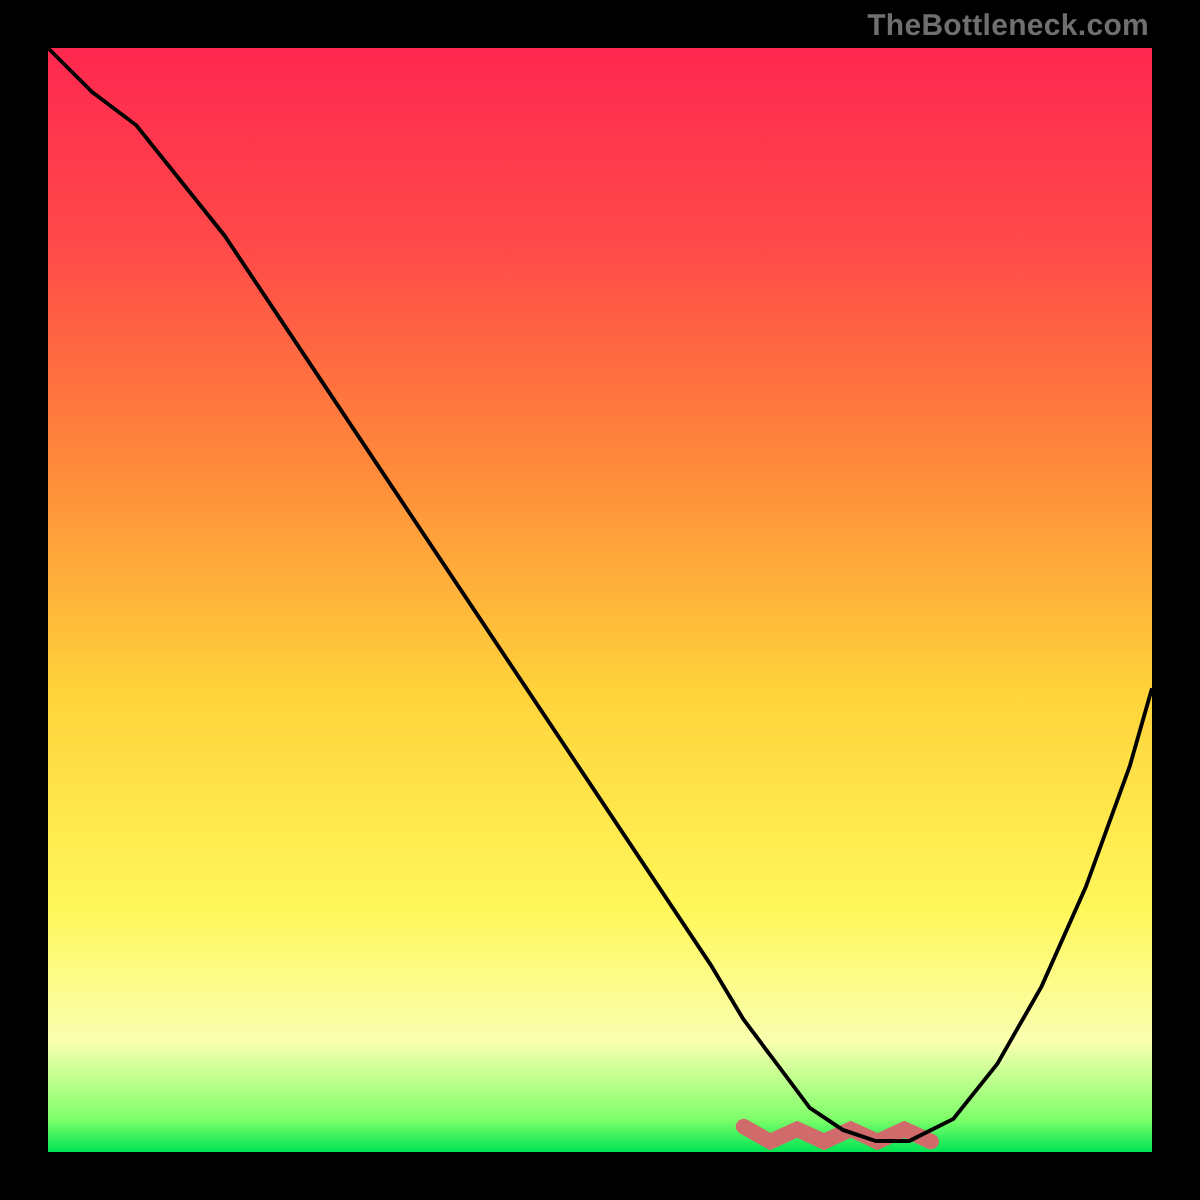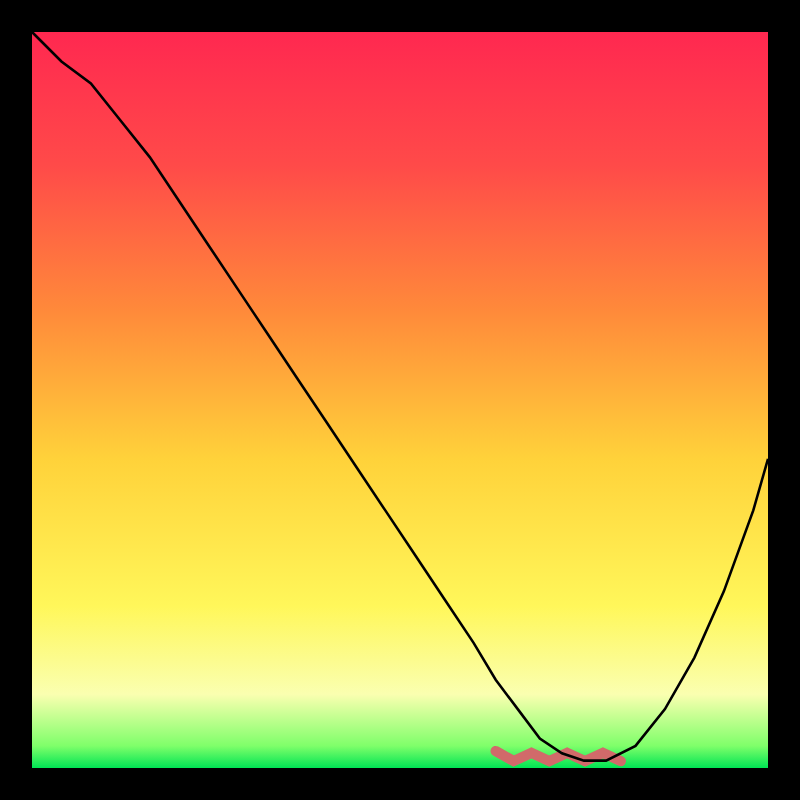--- a/index.html
+++ b/index.html
@@ -38,20 +38,21 @@
     font-weight: 600;
     color: #6f6f6f;
     letter-spacing: 0.2px;
     user-select: none;
   }
 </style>
 </head>
 <body>
 
 <div class="stage">
+  <div class="watermark">TheBottleneck.com</div>
 
   <div class="plot">
     <div class="gradient" id="grad" style="background: linear-gradient(rgb(255, 40, 80) 0%, rgb(255, 74, 73) 18%, rgb(255, 138, 58) 38%, rgb(255, 210, 58) 58%, rgb(255, 247, 90) 78%, rgb(250, 255, 176) 90%, rgb(127, 255, 106) 97%, rgb(0, 228, 84) 100%);"></div>
 
     <svg class="curve" viewBox="0 0 100 100" preserveAspectRatio="none">
       <path id="marker-path" fill="none" stroke-linecap="round" d="M 63 97.7 L 65.43 99.06 L 67.86 97.94 L 70.29 99.06 L 72.71 97.94 L 75.14 99.06 L 77.57 97.94 L 80.00 99.06" stroke="#d16a6a" stroke-width="1.4"></path>
       <path id="curve-path" fill="none" d="M0.00 0.00 L4.00 4.00 L8.00 7.00 L12.00 12.00 L16.00 17.00 L20.00 23.00 L24.00 29.00 L28.00 35.00 L32.00 41.00 L36.00 47.00 L40.00 53.00 L44.00 59.00 L48.00 65.00 L52.00 71.00 L56.00 77.00 L60.00 83.00 L63.00 88.00 L66.00 92.00 L69.00 96.00 L72.00 98.00 L75.00 99.00 L78.00 99.00 L82.00 97.00 L86.00 92.00 L90.00 85.00 L94.00 76.00 L98.00 65.00 L100.00 58.00" stroke="#000000" stroke-width="0.35"></path>
     </svg>
   </div>
 </div>

